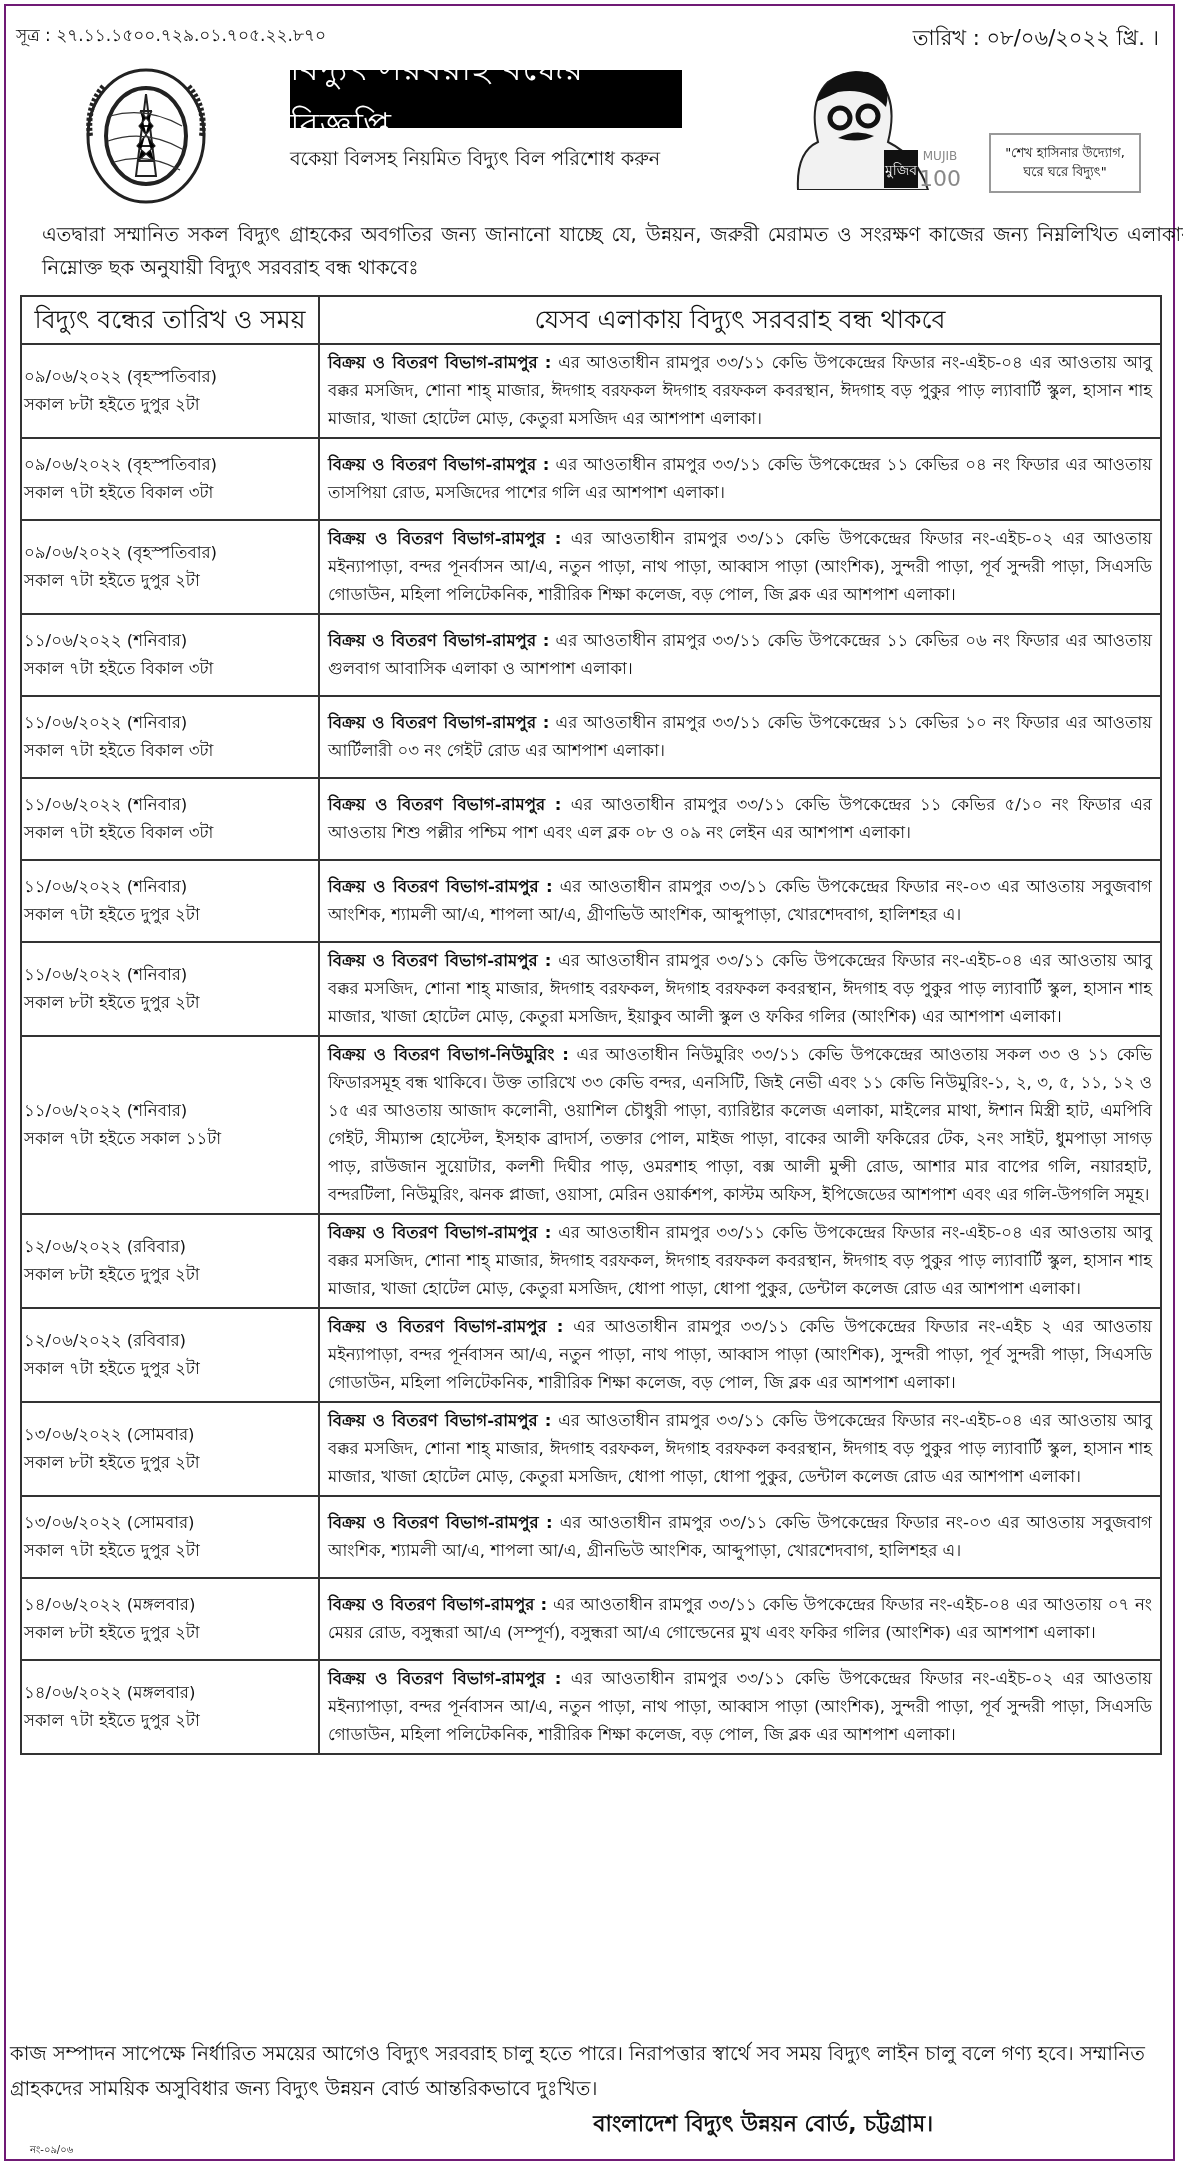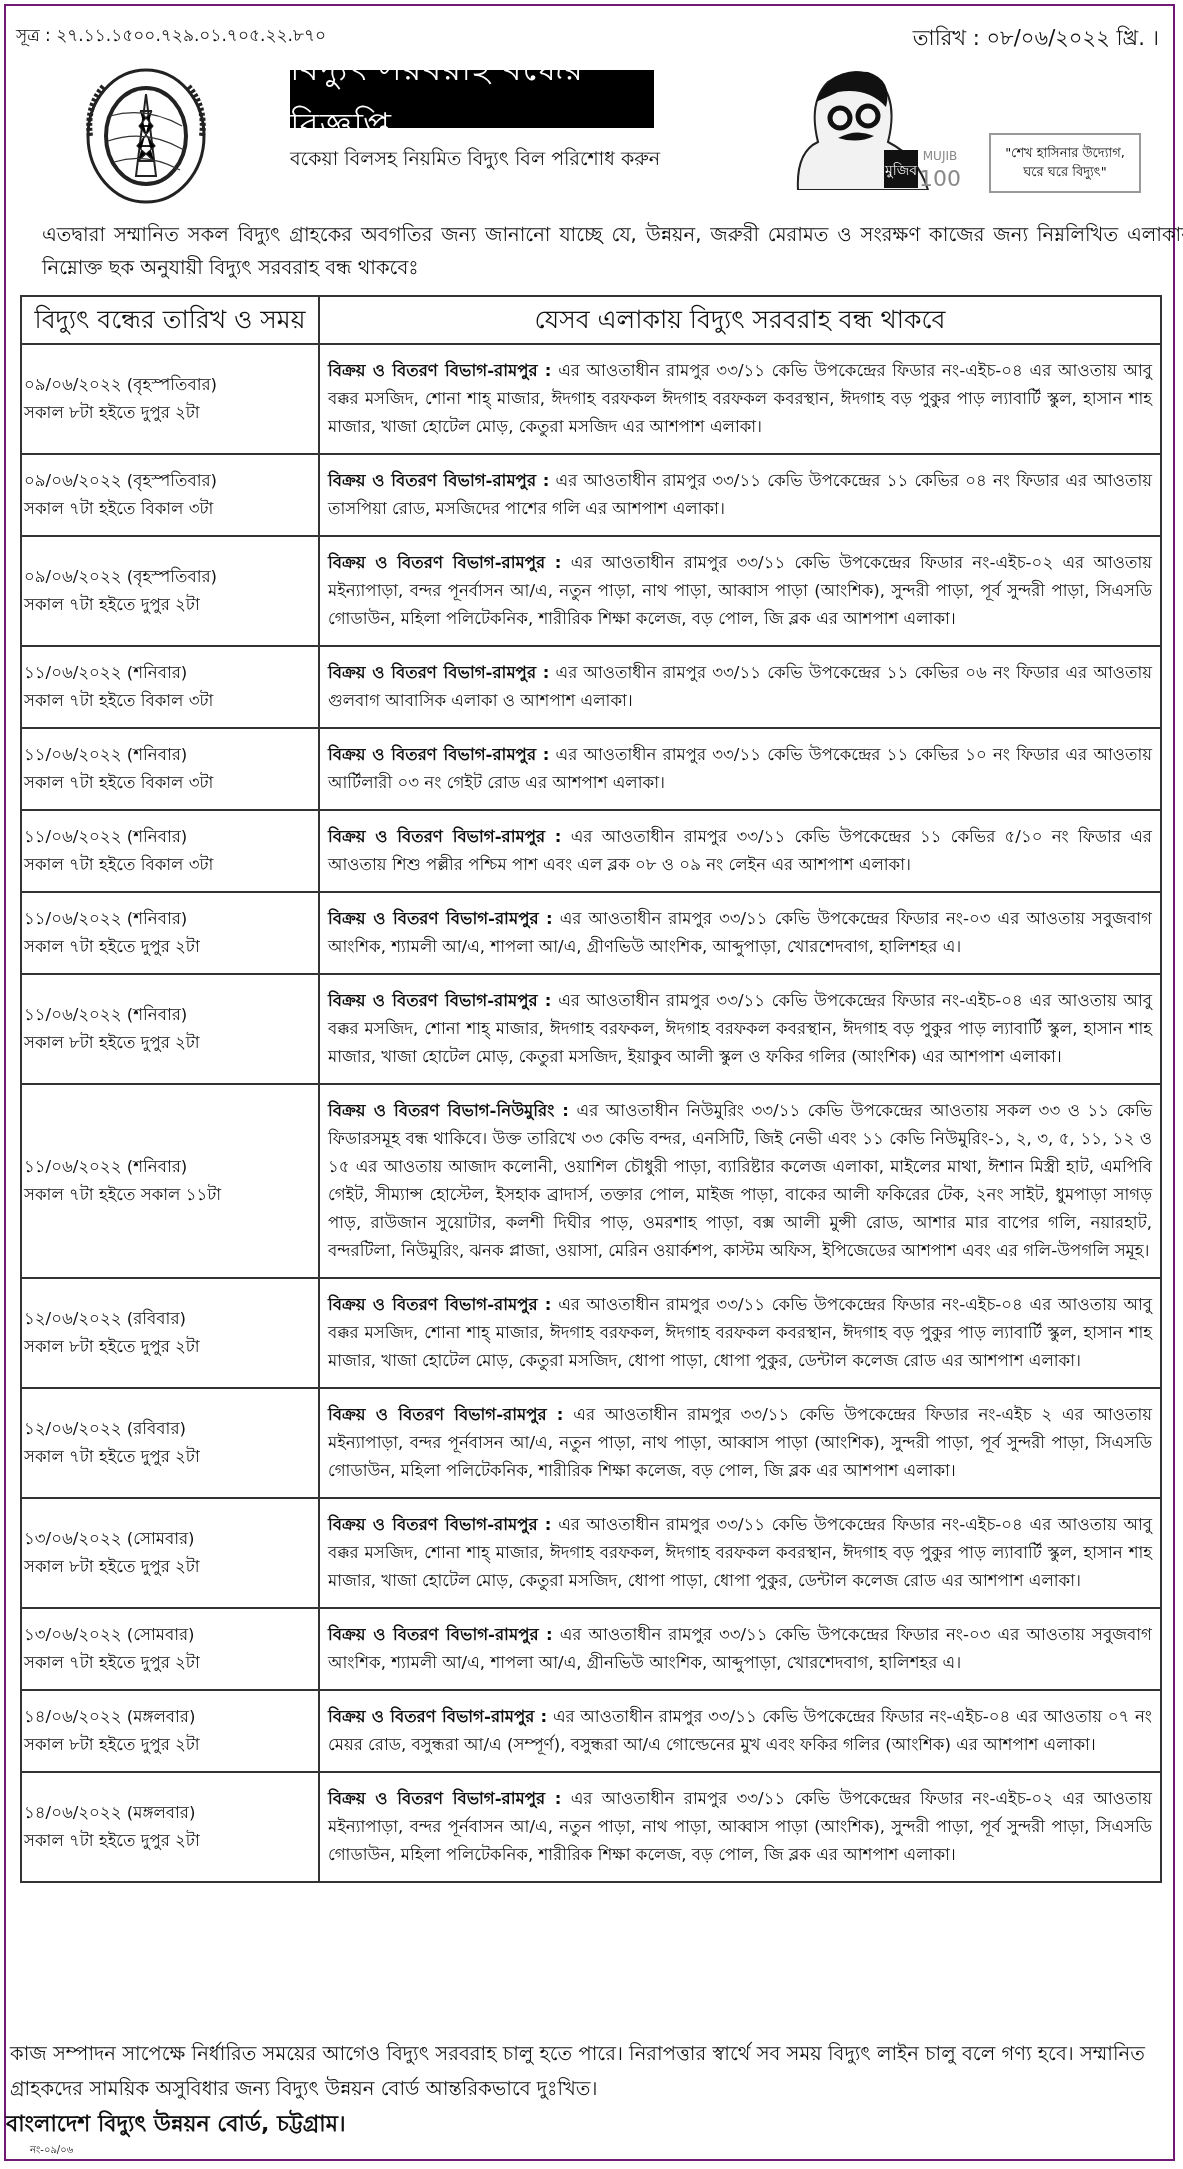--- a/index.html
+++ b/index.html
@@ -1,33 +1,33 @@
 <!DOCTYPE html>
 <html><head>
 <meta charset="utf-8">
 <style>
   html, body { margin: 0; padding: 0; background: #ffffff; }
   body { width: 1183px; height: 2169px; overflow: hidden; font-family: "DejaVu Sans", sans-serif; color: #111; }
   .page { position: absolute; left: 4px; top: 4px; width: 1171px; height: 2157px; border: 2px solid #701a75; box-sizing: border-box; background: #fff; }
   .ref { position: absolute; left: 10px; top: 16px; font-size: 17px; }
   .date { position: absolute; right: 14px; top: 16px; font-size: 21px; }
   .logo { position: absolute; left: 70px; top: 60px; width: 140px; height: 140px; }
-  .banner { position: absolute; left: 284px; top: 64px; width: 364px; height: 58px; background: #000; color: #fff; font-size: 34px; display: flex; align-items: center; justify-content: center; letter-spacing: 1px; }
+  .banner { position: absolute; left: 284px; top: 64px; width: 392px; height: 58px; background: #000; color: #fff; font-size: 34px; display: flex; align-items: center; justify-content: center; letter-spacing: 1px; }
   .subtitle { position: absolute; left: 284px; top: 138px; width: 460px; text-align: left; font-size: 19px; }
   .portrait { position: absolute; left: 762px; top: 56px; width: 200px; height: 128px; }
   .slogan { position: absolute; left: 983px; top: 127px; width: 152px; height: 60px; border: 2px solid #999; box-sizing: border-box; font-size: 13px; text-align: center; display: flex; align-items: center; justify-content: center; line-height: 1.45; }
   .intro { position: absolute; left: 4px; top: 212px; width: 1150px; font-size: 19.5px; line-height: 33px; text-align: justify; margin-left: 32px; }
   table.sched { position: absolute; left: 14px; top: 289px; width: 1142px; border-collapse: collapse; }
   table.sched th, table.sched td { border: 2px solid #333; font-size: 16.6px; line-height: 28px; vertical-align: middle; font-weight: normal; }
   table.sched th { height: 44px; font-size: 25px; }
   td.when { width: 292px; text-align: left; padding: 12px 2px; }
-  td.area { padding: 12px 8px; text-align: justify; }
+  td.area { padding: 4px 8px; text-align: justify; }
   .area b { font-weight: bold; }
   .footer-text { position: absolute; left: 4px; top: 2030px; width: 1150px; font-size: 19.5px; line-height: 35px; }
-  .signature { position: absolute; left: 0; top: 2100px; width: 927px; text-align: left; font-size: 22px; font-weight: bold; }
+  .signature { position: absolute; left: 0; top: 2100px; width: 927px; text-align: right; font-size: 22px; font-weight: bold; }
   .memo { position: absolute; left: 24px; top: 2136px; font-size: 10px; }
 </style>
 </head>
 <body>
 
 <div class="page">
   <div class="ref">সূত্র : ২৭.১১.১৫০০.৭২৯.০১.৭০৫.২২.৮৭০</div>
   <div class="date">তারিখ : ০৮/০৬/২০২২ খ্রি. ।</div>
 
   <svg class="logo" viewBox="0 0 140 140">

